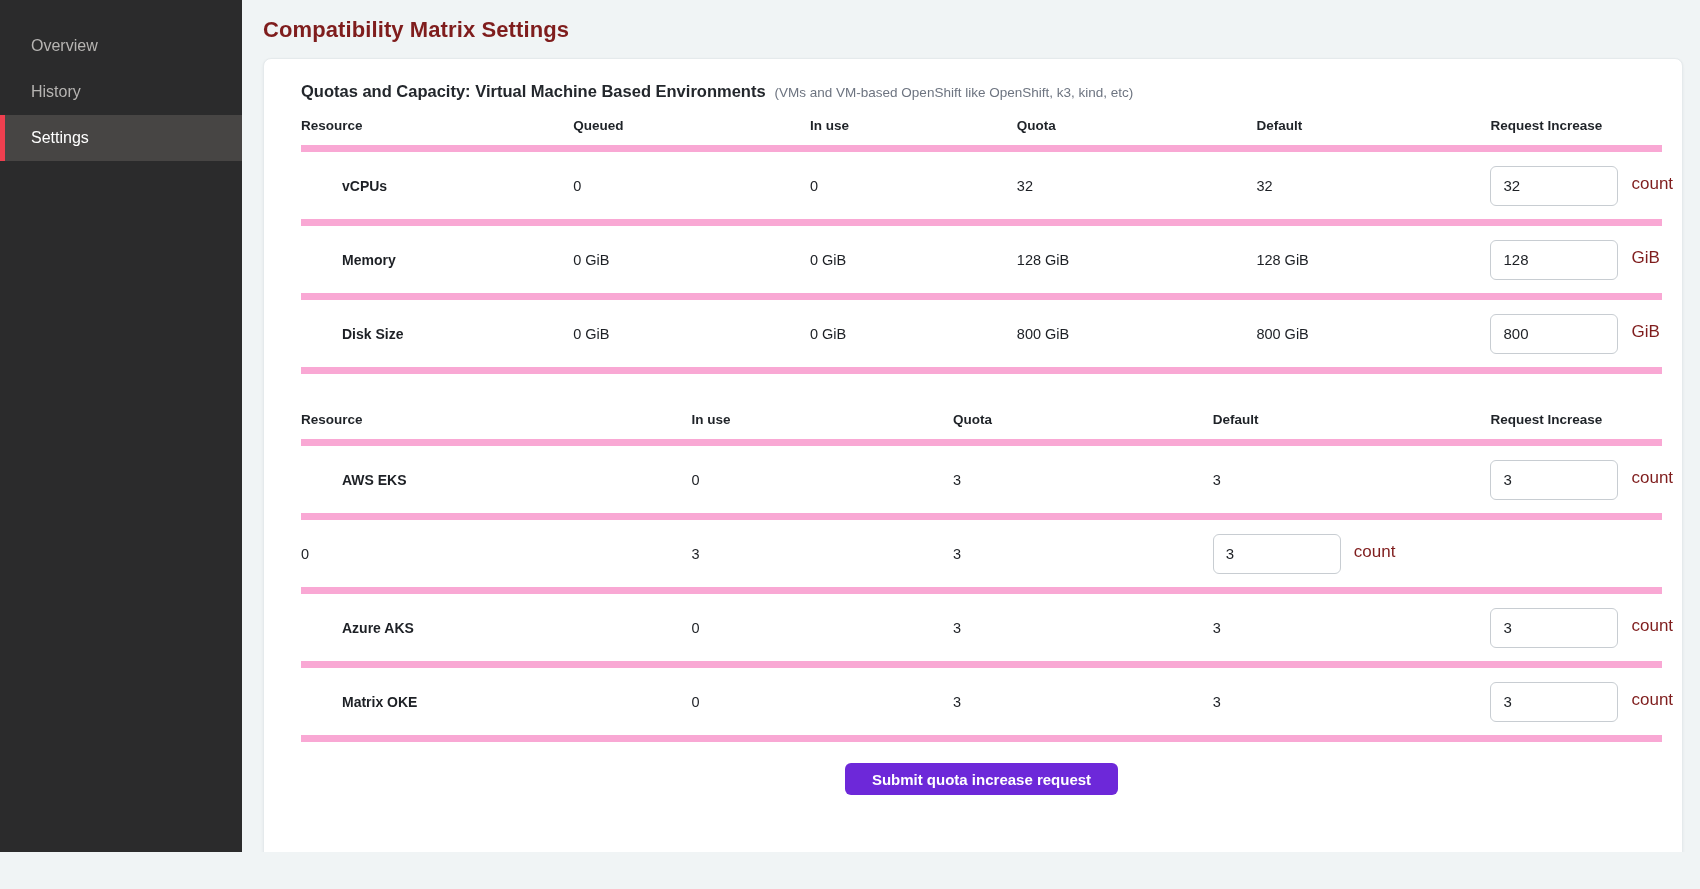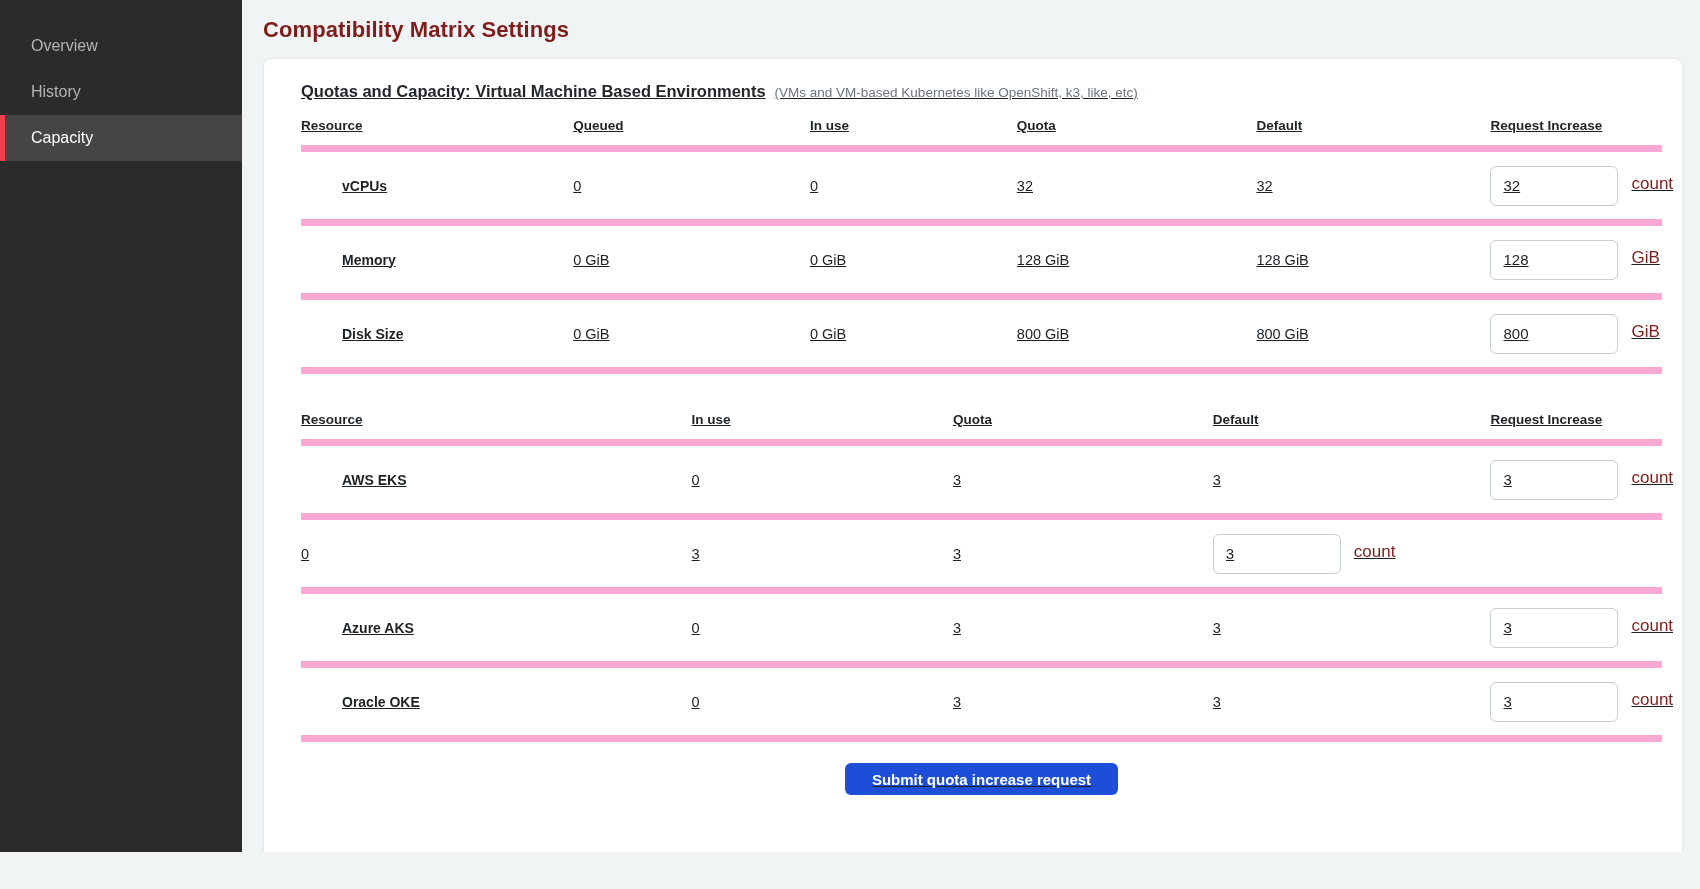--- a/index.html
+++ b/index.html
@@ -50,21 +50,20 @@
     letter-spacing: 0.1px;
     margin-bottom: 15px;
   }
   .card {
     background: #ffffff;
     border: 1px solid #e5eaec;
     border-radius: 8px;
     box-shadow: 0 1px 3px rgba(30, 40, 50, 0.06);
     height: 806px;
     padding: 23px 20px 12px 37px;
-    text-decoration: underline;
   }
 
   .section-title-row {
     display: flex;
     align-items: baseline;
     gap: 9px;
   }
   .section-title {
     font-size: 16.5px;
     font-weight: 700;
@@ -119,52 +118,52 @@
     transform: translateY(-2px);
   }
 
   
   .submit-row {
     display: flex;
     justify-content: center;
     margin-top: 21px;
   }
   .submit-btn {
-    background: #1d4ed8;
+    background: #6d28d9;
     color: #ffffff;
     border: none;
     border-radius: 6px;
     font-family: "Liberation Sans", "DejaVu Sans", sans-serif;
     font-size: 15px;
     font-weight: 700;
     padding: 7px 27px;
     height: 32px;
     cursor: pointer;
   }
 </style>
 </head>
 <body>
 
 <div class="app">
 
   <aside class="sidebar">
     <div class="nav-item">Overview</div>
     <div class="nav-item">History</div>
-    <div class="nav-item active">Capacity</div>
+    <div class="nav-item active">Settings</div>
   </aside>
 
   <main class="main">
     <h1 class="page-title">Compatibility Matrix Settings</h1>
 
     <div class="card">
 
       <section>
         <div class="section-title-row">
           <span class="section-title">Quotas and Capacity: Virtual Machine Based Environments</span>
-          <span class="section-note">(VMs and VM-based Kubernetes like OpenShift, k3, like, etc)</span>
+          <span class="section-note">(VMs and VM-based OpenShift like OpenShift, k3, kind, etc)</span>
         </div>
 
         <div class="qtable">
           <div class="trow vm-grid thead">
             <div class="cell">Resource</div>
             <div class="cell">Queued</div>
             <div class="cell">In use</div>
             <div class="cell">Quota</div>
             <div class="cell">Default</div>
             <div class="cell">Request Increase</div>
@@ -245,21 +244,21 @@
             <div class="cell">0</div>
             <div class="cell">3</div>
             <div class="cell">3</div>
             <div class="cell request-cell">
               <input class="qty-input" type="text" value="3" style="">
               <span class="unit-label">count</span>
             </div>
           </div>
 
           <div class="trow cloud-grid tbody-row">
-            <div class="cell resource">Oracle OKE</div>
+            <div class="cell resource">Matrix OKE</div>
             <div class="cell">0</div>
             <div class="cell">3</div>
             <div class="cell">3</div>
             <div class="cell request-cell">
               <input class="qty-input" type="text" value="3" style="">
               <span class="unit-label">count</span>
             </div>
           </div>
         </div>
       </section>

